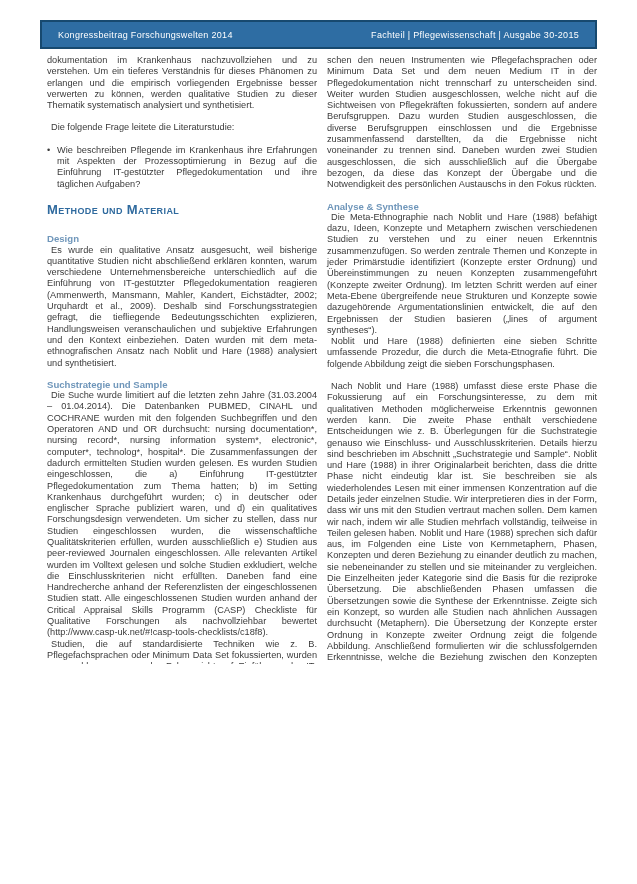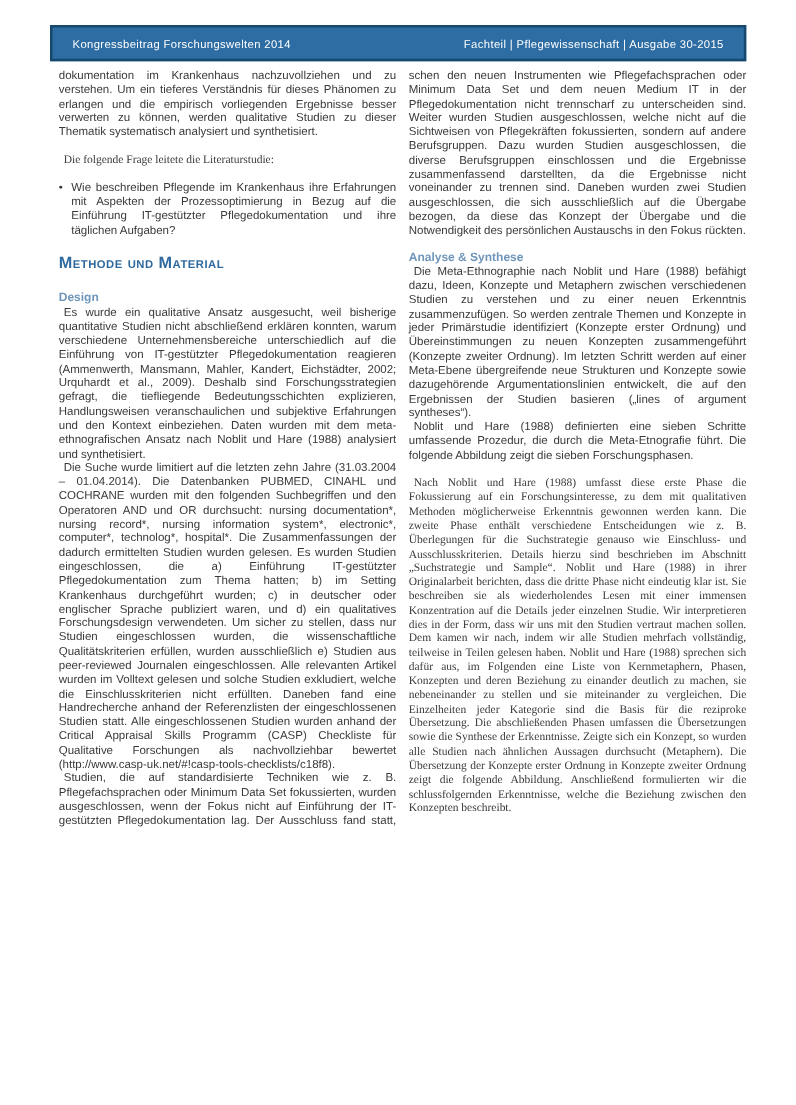--- a/index.html
+++ b/index.html
@@ -50,21 +50,20 @@
   }
   .col p {
     margin: 0;
     text-indent: 4px;
   }
   .col p.no-indent {
     text-indent: 0;
   }
   .gap-before {
     margin-top: 11px !important;
-    font-family: Liberation Serif, serif;
   }
   
   .bullet-row {
     display: flex;
     margin-top: 11px;
   }
   .bullet-marker {
     width: 10px;
     flex: 0 0 10px;
     text-indent: 0;
@@ -135,20 +134,21 @@
     <div class="col">
       <p class="no-indent">dokumentation im Krankenhaus nachzuvollziehen und zu verstehen. Um ein tieferes Verständnis für dieses Phänomen zu erlangen und die empirisch vorliegenden Ergebnisse besser verwerten zu können, werden qualitative Studien zu dieser Thematik systematisch analysiert und synthetisiert.</p>
       <p class="gap-before">Die folgende Frage leitete die Literaturstudie:</p>
       <div class="bullet-row">
         <span class="bullet-marker">•</span>
         <span class="bullet-text">Wie beschreiben Pflegende im Krankenhaus ihre Erfahrungen mit Aspekten der Prozessoptimierung in Bezug auf die Einführung IT-gestützter Pflegedokumentation und ihre täglichen Aufgaben?</span>
       </div>
       <h2 class="section-heading">Methode und Material</h2>
       <h3 class="sub-heading first">Design</h3>
       <p>Es wurde ein qualitative Ansatz ausgesucht, weil bisherige quantitative Studien nicht abschließend erklären konnten, warum verschiedene Unternehmensbereiche unterschiedlich auf die Einführung von IT-gestützter Pflegedokumentation reagieren (Ammenwerth, Mansmann, Mahler, Kandert, Eichstädter, 2002; Urquhardt et al., 2009). Deshalb sind Forschungsstrategien gefragt, die tiefliegende Bedeutungsschichten explizieren, Handlungsweisen veranschaulichen und subjektive Erfahrungen und den Kontext einbeziehen. Daten wurden mit dem meta-ethnografischen Ansatz nach Noblit und Hare (1988) analysiert und synthetisiert.</p>
+      <h3 class="sub-heading">Suchstrategie und Sample</h3>
       <p>Die Suche wurde limitiert auf die letzten zehn Jahre (31.03.2004 – 01.04.2014). Die Datenbanken PUBMED, CINAHL und COCHRANE wurden mit den folgenden Suchbegriffen und den Operatoren AND und OR durchsucht: nursing documentation*, nursing record*, nursing information system*, electronic*, computer*, technolog*, hospital*. Die Zusammenfassungen der dadurch ermittelten Studien wurden gelesen. Es wurden Studien eingeschlossen, die a) Einführung IT-gestützter Pflegedokumentation zum Thema hatten; b) im Setting Krankenhaus durchgeführt wurden; c) in deutscher oder englischer Sprache publiziert waren, und d) ein qualitatives Forschungsdesign verwendeten. Um sicher zu stellen, dass nur Studien eingeschlossen wurden, die wissenschaftliche Qualitätskriterien erfüllen, wurden ausschließlich e) Studien aus peer-reviewed Journalen eingeschlossen. Alle relevanten Artikel wurden im Volltext gelesen und solche Studien exkludiert, welche die Einschlusskriterien nicht erfüllten. Daneben fand eine Handrecherche anhand der Referenzlisten der eingeschlossenen Studien statt. Alle eingeschlossenen Studien wurden anhand der Critical Appraisal Skills Programm (CASP) Checkliste für Qualitative Forschungen als nachvollziehbar bewertet (http://www.casp-uk.net/#!casp-tools-checklists/c18f8).</p>
       <p>Studien, die auf standardisierte Techniken wie z. B. Pflegefachsprachen oder Minimum Data Set fokussierten, wurden ausgeschlossen, wenn der Fokus nicht auf Einführung der IT-gestützten Pflegedokumentation lag. Der Ausschluss fand statt, da gemachte Erfahrungen zwi-</p>
     </div>
 
     <div class="col">
       <p class="no-indent">schen den neuen Instrumenten wie Pflegefachsprachen oder Minimum Data Set und dem neuen Medium IT in der Pflegedokumentation nicht trennscharf zu unterscheiden sind. Weiter wurden Studien ausgeschlossen, welche nicht auf die Sichtweisen von Pflegekräften fokussierten, sondern auf andere Berufsgruppen. Dazu wurden Studien ausgeschlossen, die diverse Berufsgruppen einschlossen und die Ergebnisse zusammenfassend darstellten, da die Ergebnisse nicht voneinander zu trennen sind. Daneben wurden zwei Studien ausgeschlossen, die sich ausschließlich auf die Übergabe bezogen, da diese das Konzept der Übergabe und die Notwendigkeit des persönlichen Austauschs in den Fokus rückten.</p>
       <h3 class="sub-heading">Analyse &amp; Synthese</h3>
       <p>Die Meta-Ethnographie nach Noblit und Hare (1988) befähigt dazu, Ideen, Konzepte und Metaphern zwischen verschiedenen Studien zu verstehen und zu einer neuen Erkenntnis zusammenzufügen. So werden zentrale Themen und Konzepte in jeder Primärstudie identifiziert (Konzepte erster Ordnung) und Übereinstimmungen zu neuen Konzepten zusammengeführt (Konzepte zweiter Ordnung). Im letzten Schritt werden auf einer Meta-Ebene übergreifende neue Strukturen und Konzepte sowie dazugehörende Argumentationslinien entwickelt, die auf den Ergebnissen der Studien basieren („lines of argument syntheses“).</p>
       <p>Noblit und Hare (1988) definierten eine sieben Schritte umfassende Prozedur, die durch die Meta-Etnografie führt. Die folgende Abbildung zeigt die sieben Forschungsphasen.</p>
       <p class="gap-before">Nach Noblit und Hare (1988) umfasst diese erste Phase die Fokussierung auf ein Forschungsinteresse, zu dem mit qualitativen Methoden möglicherweise Erkenntnis gewonnen werden kann. Die zweite Phase enthält verschiedene Entscheidungen wie z. B. Überlegungen für die Suchstrategie genauso wie Einschluss- und Ausschlusskriterien. Details hierzu sind beschrieben im Abschnitt „Suchstrategie und Sample“. Noblit und Hare (1988) in ihrer Originalarbeit berichten, dass die dritte Phase nicht eindeutig klar ist. Sie beschreiben sie als wiederholendes Lesen mit einer immensen Konzentration auf die Details jeder einzelnen Studie. Wir interpretieren dies in der Form, dass wir uns mit den Studien vertraut machen sollen. Dem kamen wir nach, indem wir alle Studien mehrfach vollständig, teilweise in Teilen gelesen haben. Noblit und Hare (1988) sprechen sich dafür aus, im Folgenden eine Liste von Kernmetaphern, Phasen, Konzepten und deren Beziehung zu einander deutlich zu machen, sie nebeneinander zu stellen und sie miteinander zu vergleichen. Die Einzelheiten jeder Kategorie sind die Basis für die reziproke Übersetzung. Die abschließenden Phasen umfassen die Übersetzungen sowie die Synthese der Erkenntnisse. Zeigte sich ein Konzept, so wurden alle Studien nach ähnlichen Aussagen durchsucht (Metaphern). Die Übersetzung der Konzepte erster Ordnung in Konzepte zweiter Ordnung zeigt die folgende Abbildung. Anschließend formulierten wir die schlussfolgernden Erkenntnisse, welche die Beziehung zwischen den Konzepten beschreibt.</p>

